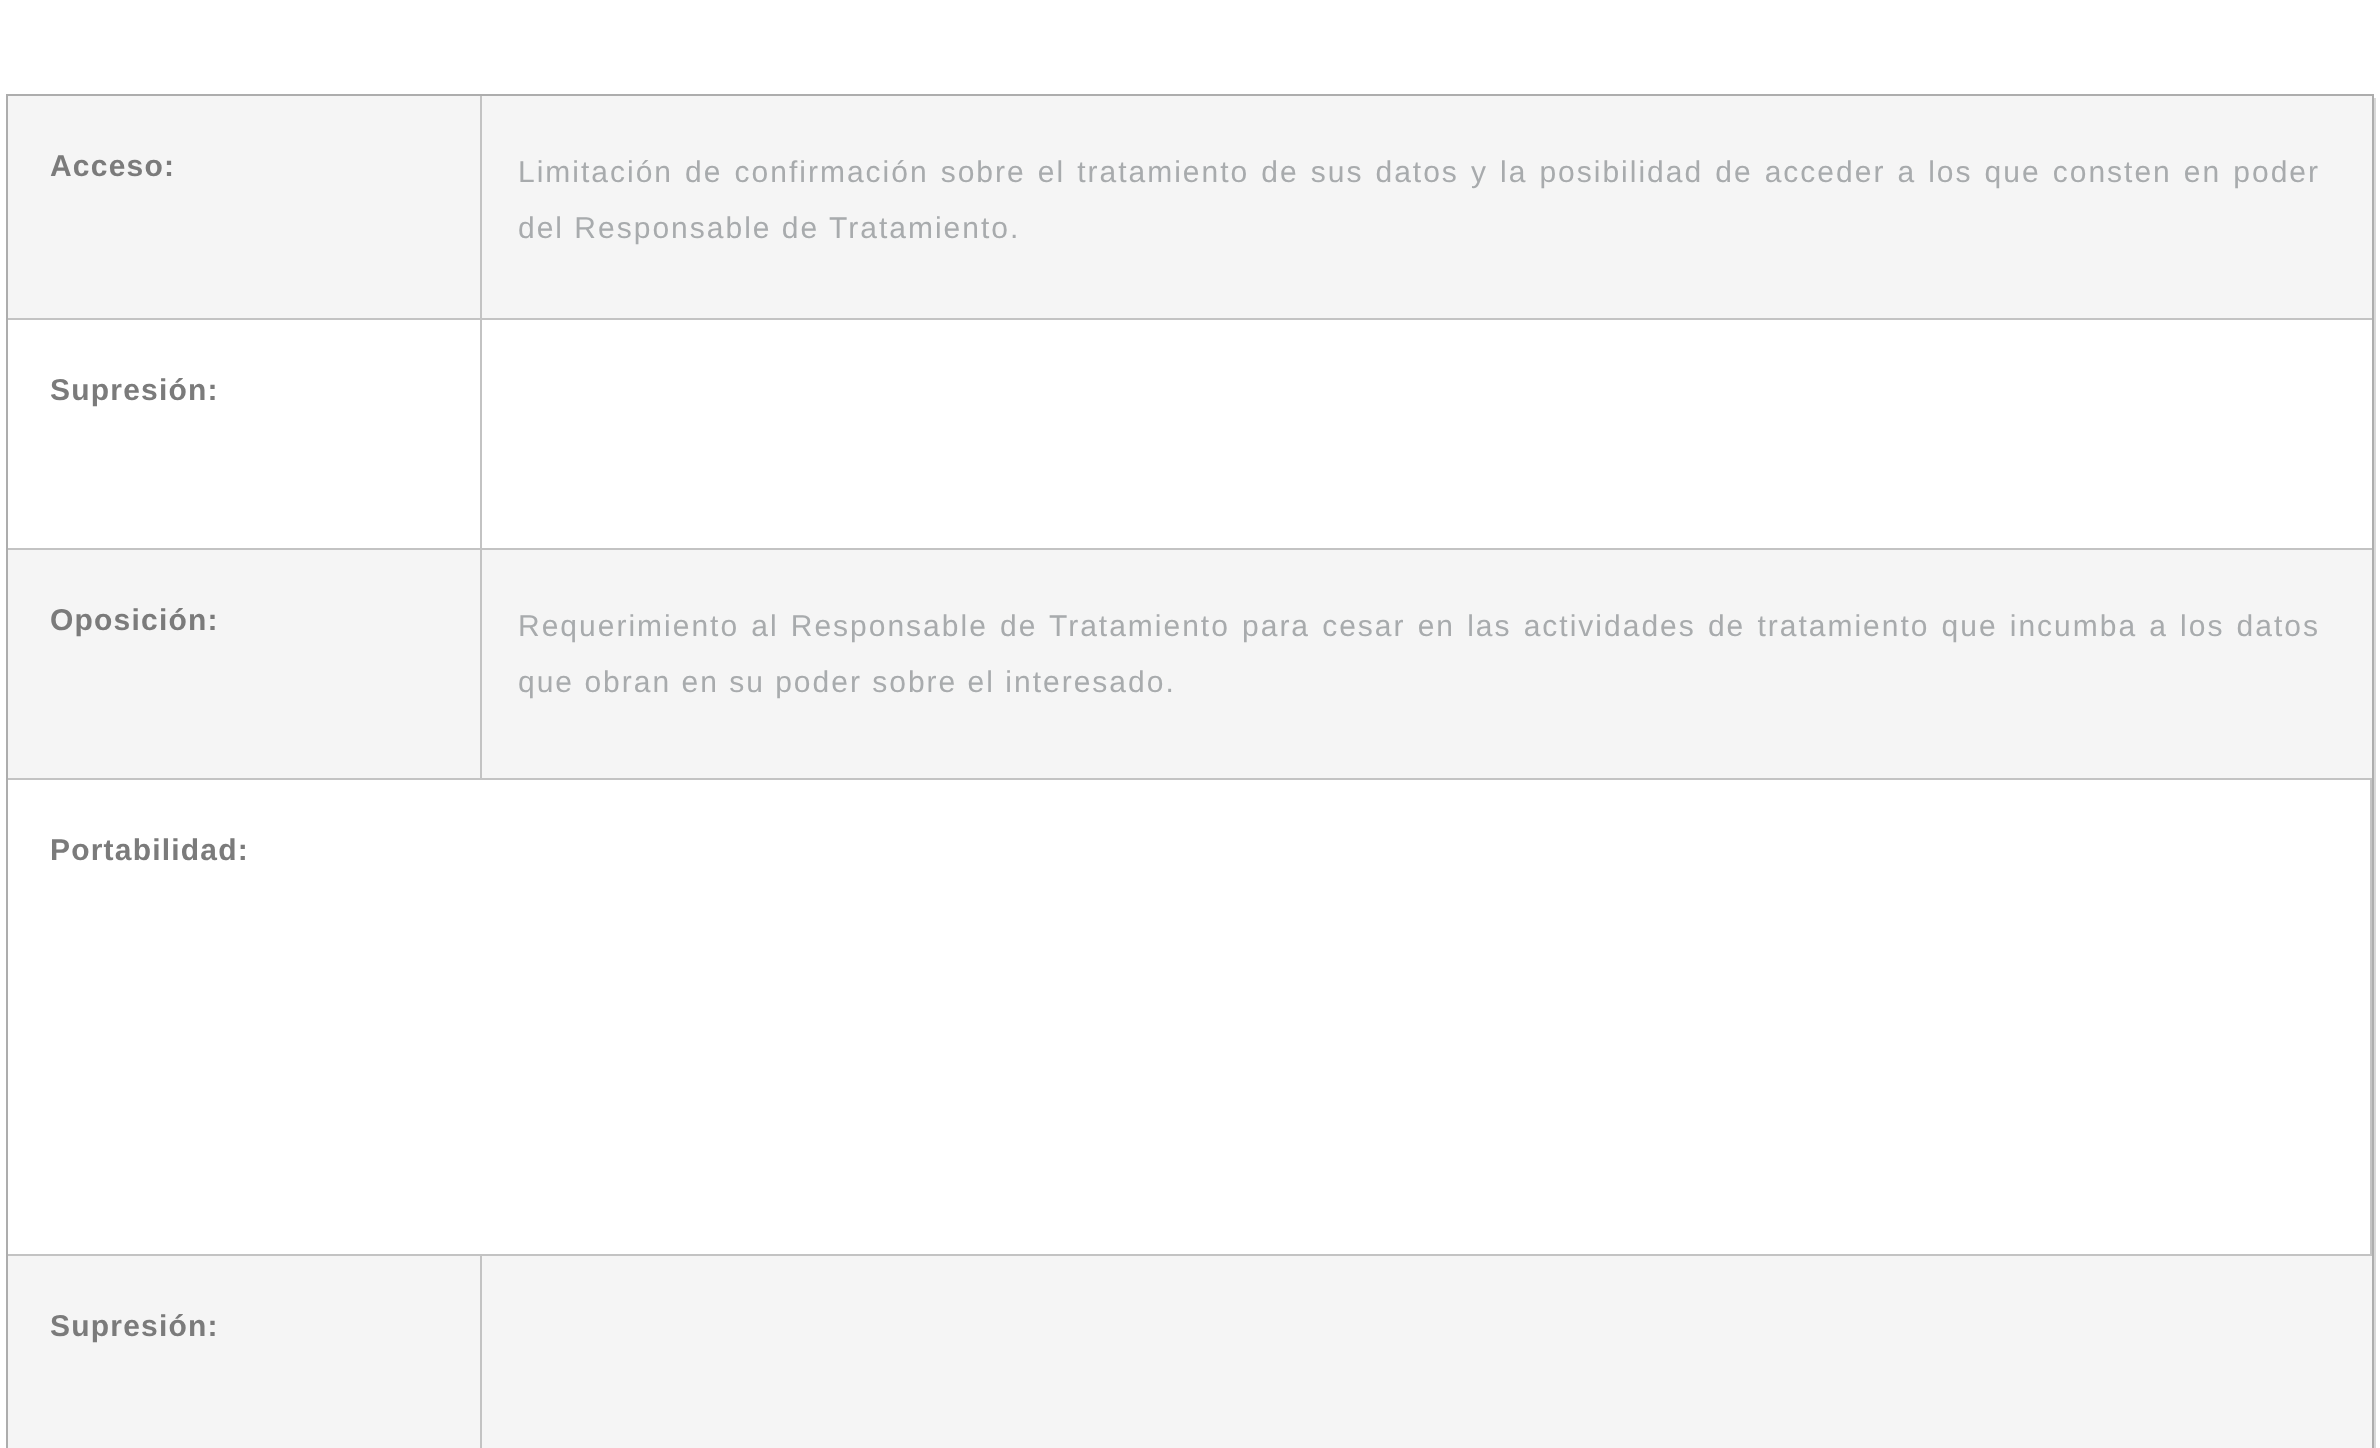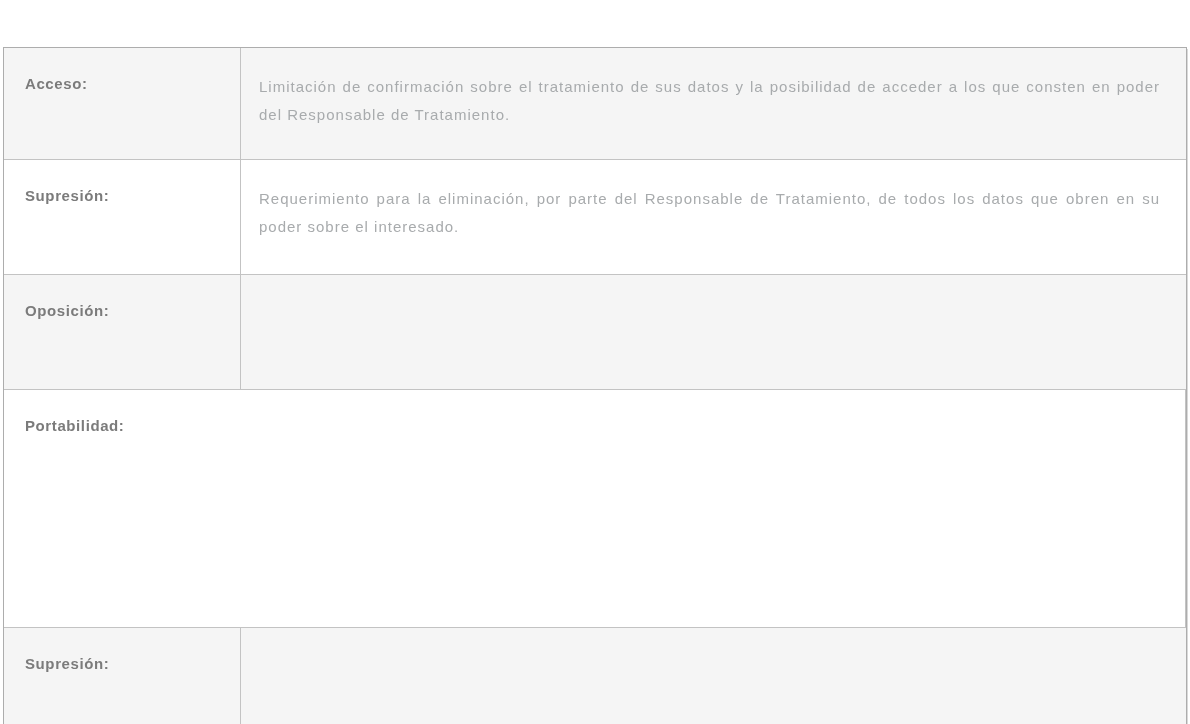--- a/index.html
+++ b/index.html
@@ -64,25 +64,25 @@
 <div class="page">
   <div class="rights-table" id="rights-table">
   <div class="row">
     <div class="cell-label">Acceso:</div>
     <div class="cell-desc">Limitación de confirmación sobre el tratamiento de sus datos y la posibilidad de acceder a los que consten en poder del Responsable de Tratamiento.</div>
   </div>
 
 
   <div class="row">
     <div class="cell-label">Supresión:</div>
-    <div class="cell-desc">Requerimiento para la eliminación, por parte del Responsable de Tratamiento, de todos los datos que obren en su poder sobre el interesado.</div>
   </div>
 
   <div class="row">
     <div class="cell-label">Oposición:</div>
+    <div class="cell-desc">Requerimiento al Responsable de Tratamiento para cesar en las actividades de tratamiento que incumba a los datos que obran en su poder sobre el interesado.</div>
   </div>
 
   <div class="row">
     <div class="cell-label">Portabilidad:</div>
   </div>
 
   <div class="row">
     <div class="cell-label">Supresión:</div>
   </div>
 </div>

